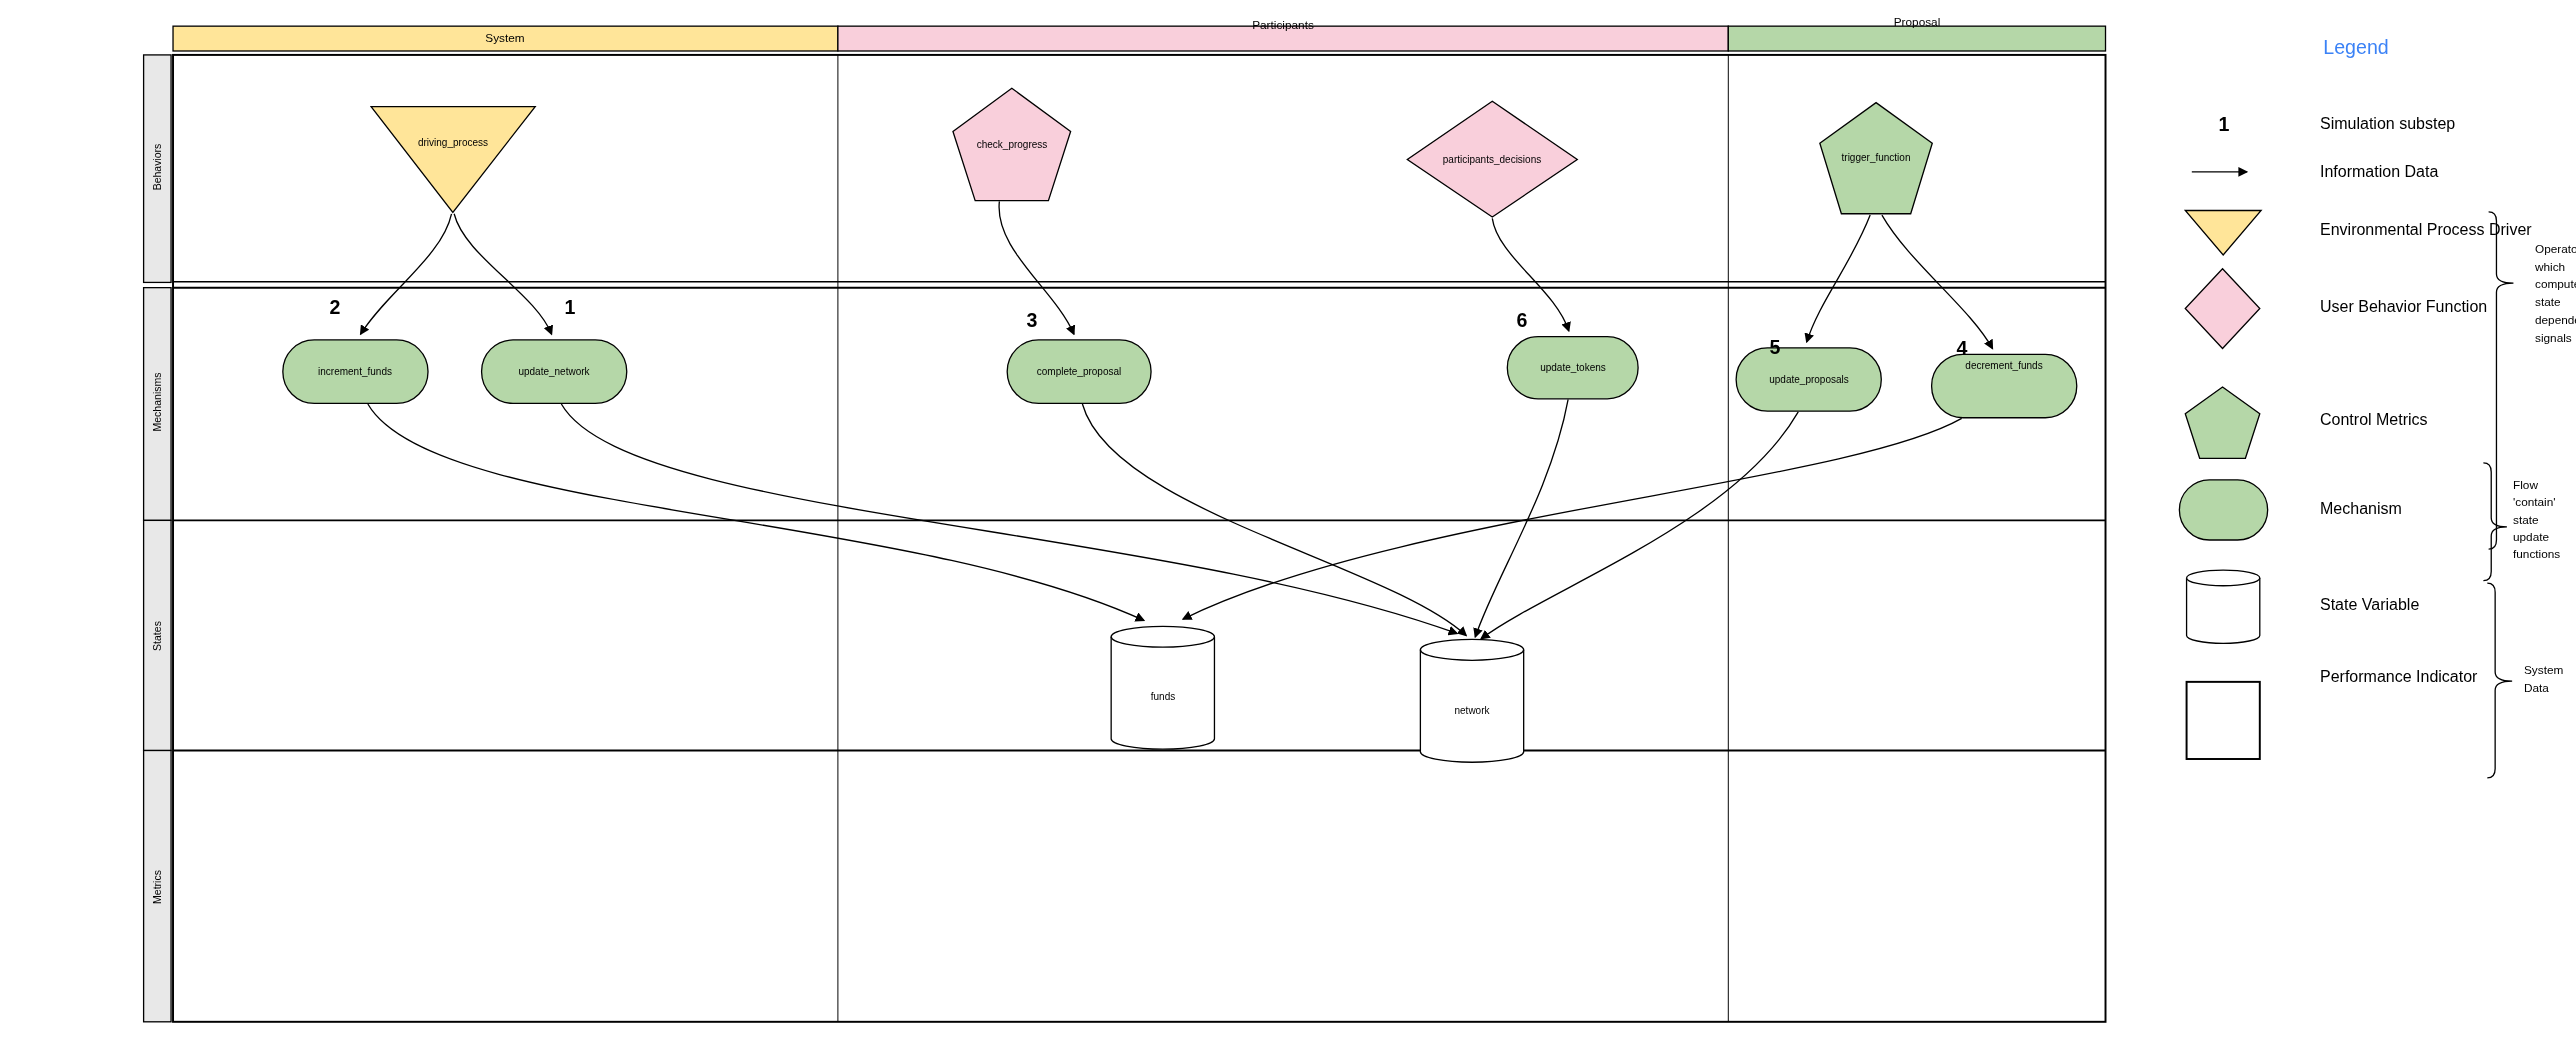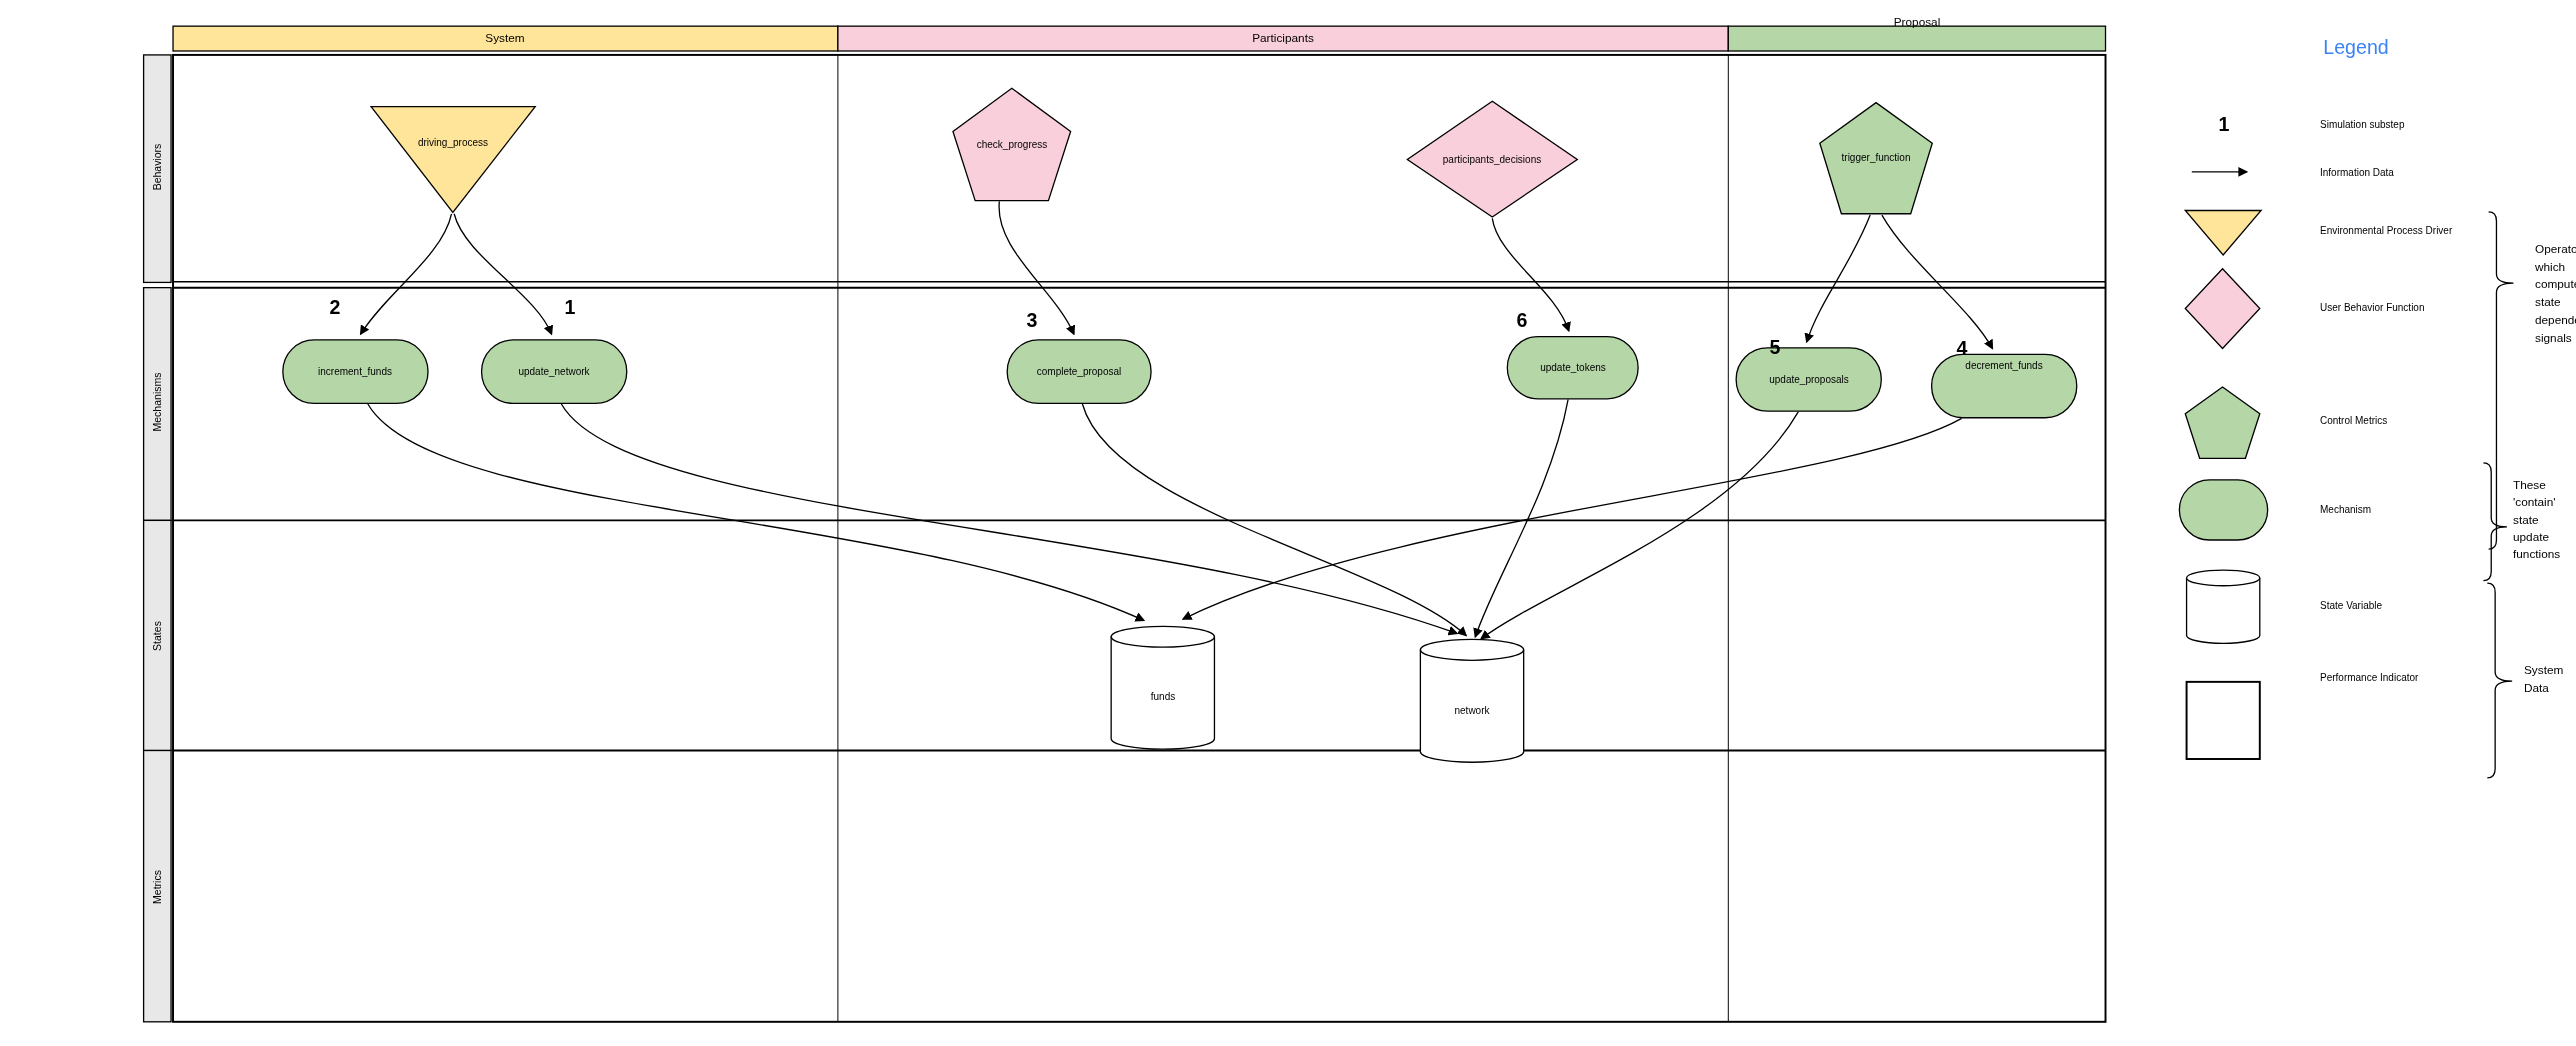--- a/index.html
+++ b/index.html
@@ -19,21 +19,21 @@
     color:#000;
     font-size:10px;
     line-height:1.15;
   }
   .lbl-left{
     position:absolute;
     transform:translate(0,-50%);
     text-align:right;
     white-space:nowrap;
     color:#000;
-    font-size:10px;
+    font-size:16px;
   }
   .hdr{font-size:11.8px;}
   .rowlbl{
     position:absolute;
     transform:translate(-50%,-50%) rotate(-90deg);
     white-space:nowrap;
     font-size:10.5px;
     color:#000;
   }
   .substep{
@@ -138,21 +138,21 @@
   </g>
 
   <g stroke="#000" stroke-width="2" fill="none">
     <path d="M3806,324 Q3818,324 3818,338 L3818,419 Q3818,433 3844,433 Q3818,433 3818,447 L3818,826 Q3818,840 3806,840"></path>
     <path d="M3798,708 Q3810,708 3810,722 L3810,792 Q3810,806 3834,806 Q3810,806 3810,820 L3810,874 Q3810,888 3798,888"></path>
     <path d="M3804,892 Q3816,892 3816,906 L3816,1028 Q3816,1042 3842,1042 Q3816,1042 3816,1056 L3816,1176 Q3816,1190 3804,1190"></path>
   </g>
 </svg>
 
 <div class="lbl hdr" style="left:505px;top:39px">System</div>
-<div class="lbl hdr" style="left:1283px;top:39px">Participants</div>
+<div class="lbl hdr" style="left:1283px;top:26px">Participants</div>
 <div class="lbl hdr" style="left:1917px;top:23px">Proposal</div>
 
 <div class="rowlbl" style="left:157px;top:167px">Behaviors</div>
 <div class="rowlbl" style="left:157px;top:402px">Mechanisms</div>
 <div class="rowlbl" style="left:157px;top:636px">States</div>
 <div class="rowlbl" style="left:157px;top:887px">Metrics</div>
 
 <div class="lbl" style="left:453px;top:143px">driving_process</div>
 <div class="lbl" style="left:1012px;top:145px">check_progress</div>
 <div class="lbl" style="left:1492px;top:160px">participants_decisions</div>
@@ -190,21 +190,21 @@
 <div class="note" style="left:2535px;top:241px">
   <div>Operators</div>
   <div>which</div>
   <div>compute</div>
   <div>state</div>
   <div>dependent</div>
   <div>signals</div>
 </div>
 
 <div class="note" style="left:2513px;top:477px;line-height:17.3px">
-  <div>These</div>
+  <div>Flow</div>
   <div>'contain'</div>
   <div>state</div>
   <div>update</div>
   <div>functions</div>
 </div>
 
 <div class="note" style="left:2524px;top:662px">
   <div>System</div>
   <div>Data</div>
 </div>

